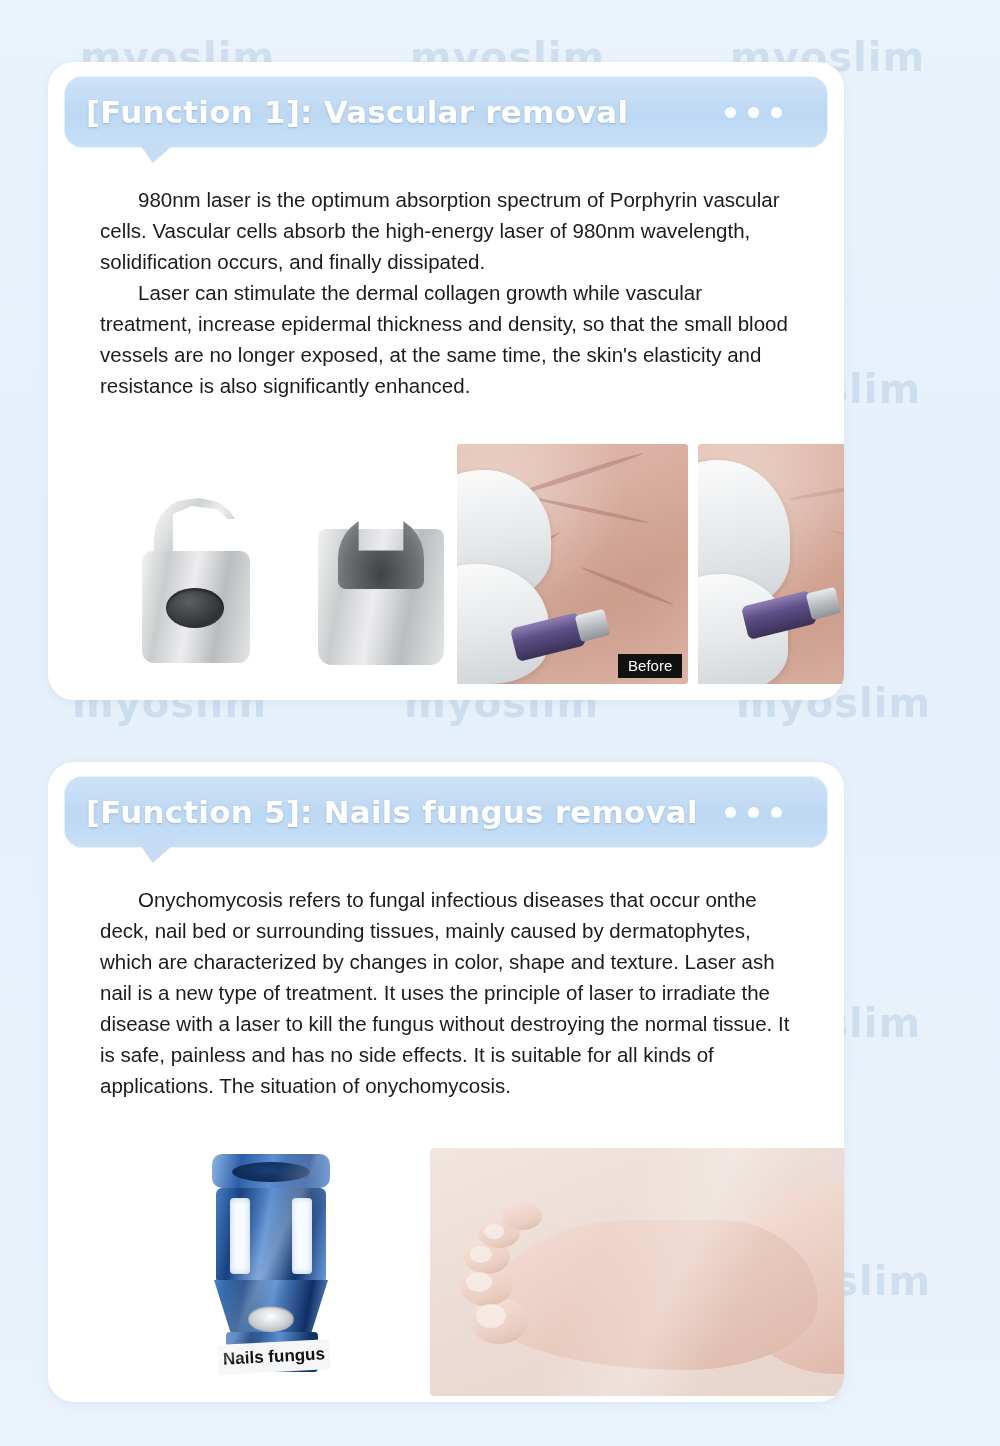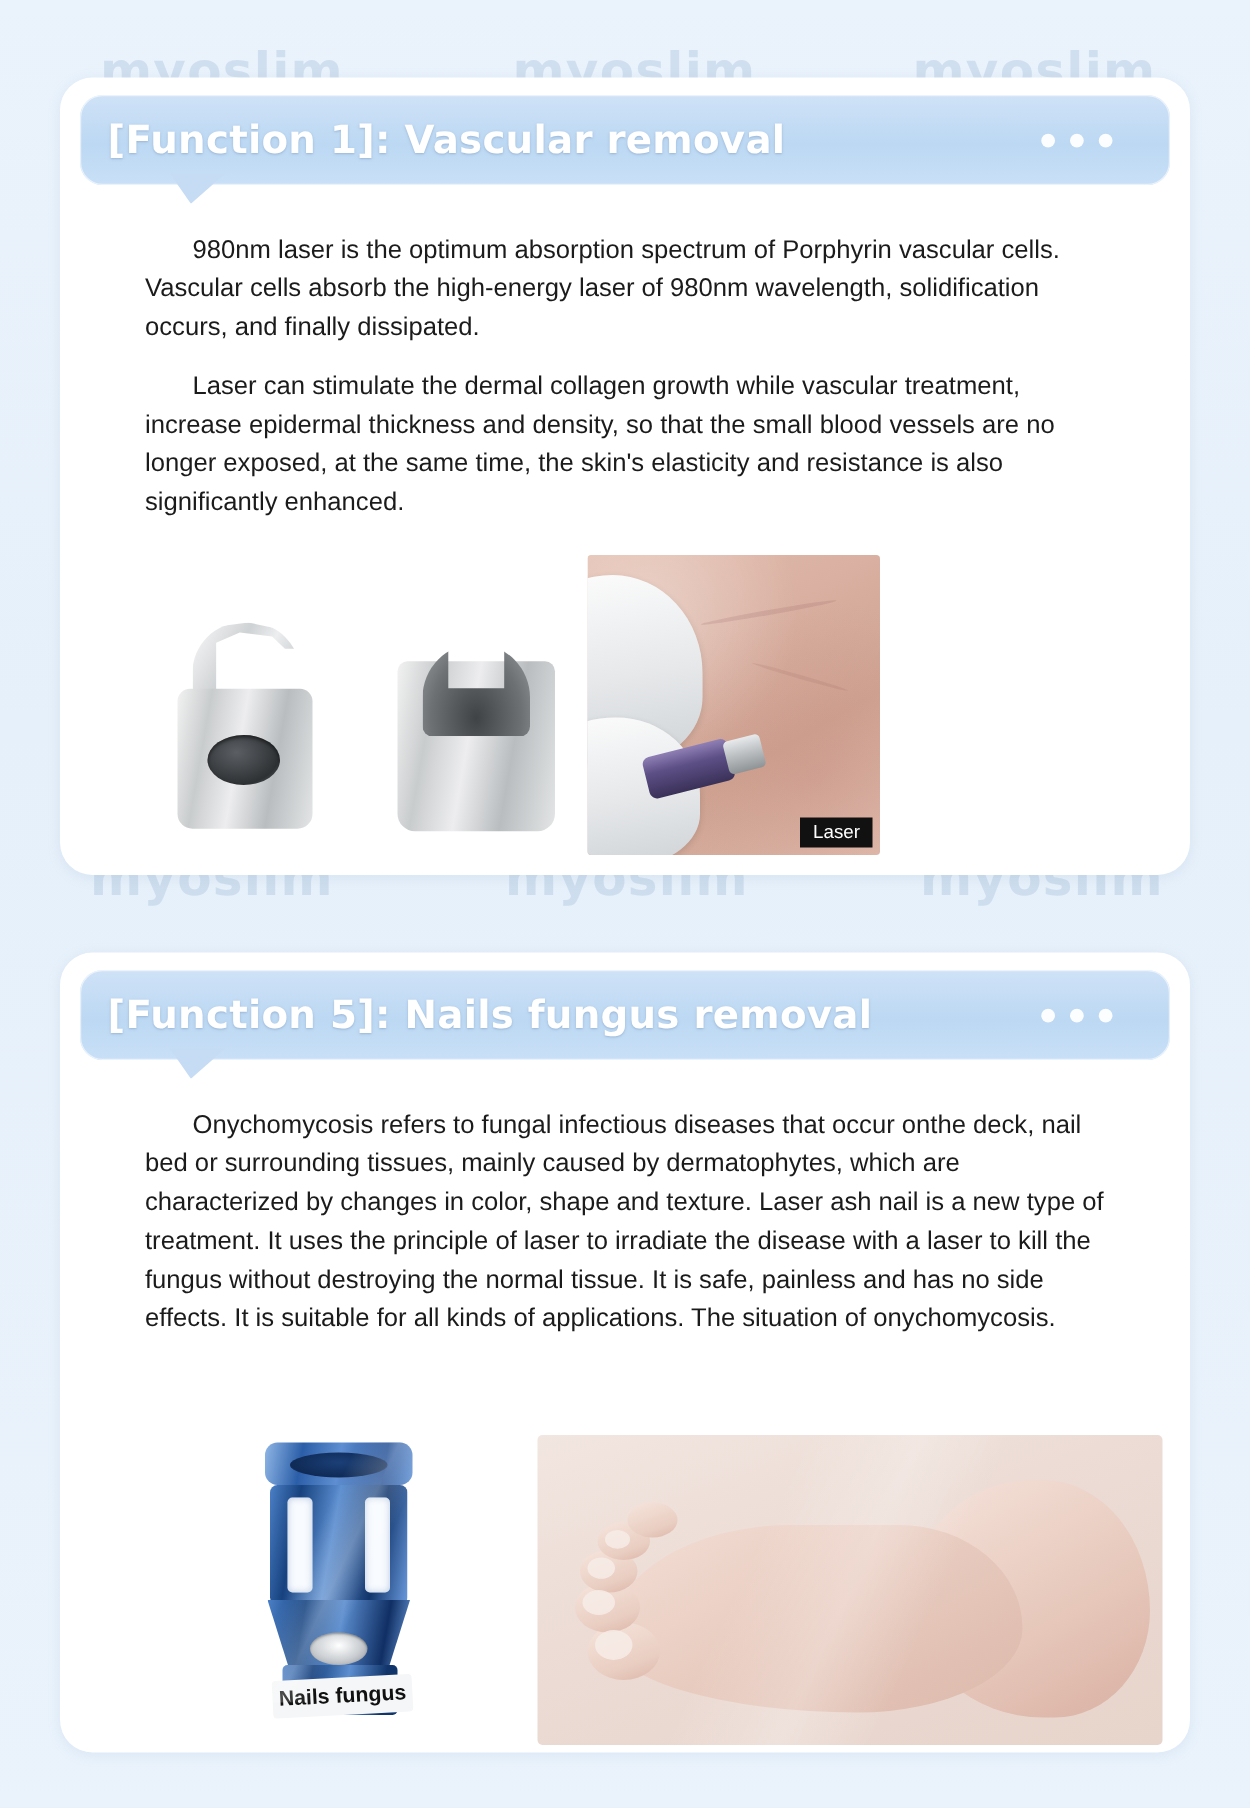--- a/index.html
+++ b/index.html
@@ -31,21 +31,21 @@
     font-family: "DejaVu Sans", sans-serif;
     font-size: 40px;
     font-weight: 700;
     letter-spacing: 1px;
     color: rgba(150, 180, 210, 0.30);
     white-space: nowrap;
   }
   .card {
     position: absolute;
     left: 48px;
-    width: 904px;
+    width: 796px;
     background: #ffffff;
     border-radius: 26px;
     box-shadow: 0 2px 10px rgba(120, 160, 200, 0.15);
     overflow: hidden;
     z-index: 6;
   }
   #card1 { top: 62px; height: 638px; }
   #card2 { top: 762px; height: 640px; }
 
   .banner {
@@ -92,21 +92,21 @@
     clip-path: polygon(0 0, 100% 0, 38% 100%);
   }
 
   .body-text {
     margin: 34px 52px 0 52px;
     font-size: 20.5px;
     line-height: 31px;
     color: #1b1b1b;
     font-family: "Liberation Sans", sans-serif;
   }
-  .body-text p { margin: 16px; text-indent: 38px; }
+  .body-text p { margin: 0; text-indent: 38px; }
 
   .media-row {
     position: absolute;
     display: flex;
   }
 
   
   #f1-media { left: 52px; top: 382px; width: 830px; height: 240px; }
   .tips {
     width: 360px;
@@ -365,20 +365,31 @@
           <div class="metal hook"></div>
           <div class="metal barrel"></div>
           <div class="hole"></div>
         </div>
         <div class="tip-b">
           <div class="metal barrel"></div>
           <div class="fork"></div>
         </div>
       </div>
 
+      <div class="photo" id="photo-before">
+        <div class="skin"></div>
+        <div class="vessel" style="left:40px; top:30px; width:150px; height:5px; transform:rotate(-18deg);"></div>
+        <div class="vessel" style="left:72px; top:64px; width:120px; height:4px; transform:rotate(12deg);"></div>
+        <div class="vessel" style="left:20px; top:110px; width:90px; height:4px; transform:rotate(-32deg);"></div>
+        <div class="vessel" style="left:120px; top:140px; width:100px; height:4px; transform:rotate(22deg);"></div>
+        <div class="glove" style="left:-46px; top:26px; width:140px; height:130px;"></div>
+        <div class="glove" style="left:-58px; top:120px; width:150px; height:120px;"></div>
+        <div class="handpiece" style="left:56px; top:176px;"></div>
+        <div class="tag" id="tag-before">Before</div>
+      </div>
 
       <div class="photo" id="photo-after">
         <div class="skin"></div>
         <div class="vessel" style="left:90px; top:44px; width:110px; height:4px; transform:rotate(-10deg); opacity:0.5;"></div>
         <div class="vessel" style="left:130px; top:96px; width:80px; height:3px; transform:rotate(16deg); opacity:0.4;"></div>
         <div class="glove" style="left:-58px; top:16px; width:150px; height:150px;"></div>
         <div class="glove" style="left:-50px; top:130px; width:140px; height:118px;"></div>
         <div class="handpiece" style="left:46px; top:154px;"></div>
         <div class="tag" id="tag-after">Laser</div>
       </div>

